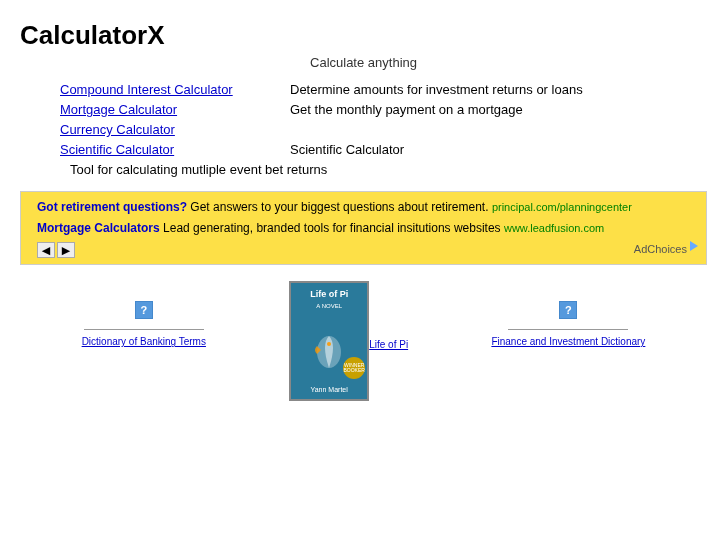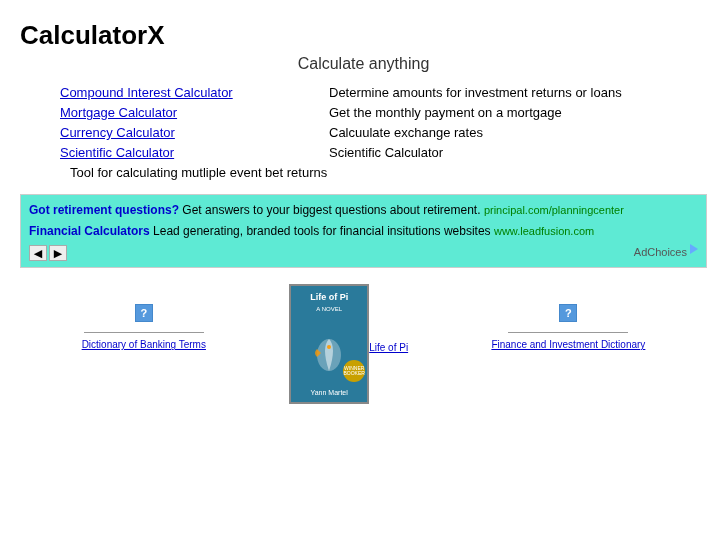--- a/index.html
+++ b/index.html
@@ -20,54 +20,53 @@
       text-align: left;
       padding: 10px 0 4px;
     }
     .header h1 {
       font-size: 26px;
       font-weight: bold;
       color: #000;
     }
     .subtitle {
       text-align: center;
-      font-size: 16px;
+      font-size: 13px;
       color: #333;
       margin-bottom: 12px;
     }
     .calculator-list {
       width: 100%;
       margin: 0 auto;
       padding: 0 40px;
     }
     .calc-row {
       display: flex;
       margin-bottom: 5px;
-      gap: 39px;
     }
     .calc-link-col {
       width: 220px;
       flex-shrink: 0;
     }
     .calc-link-col a {
       color: #00c;
       text-decoration: underline;
       font-size: 13px;
     }
     .calc-desc {
       flex: 1;
       font-size: 13px;
       color: #000;
       padding-left: 10px;
     }
     .ad-box {
       border: 1px solid #ccc;
-      background: #5eead4;
+      background: #fde047;
       margin: 14px 0 0 0;
-      padding: 6px 8px;
+      padding: 6px 16px;
       font-size: 12px;
       line-height: 1.6;
       position: relative;
     }
     .ad-row {
       display: block;
       margin-bottom: 2px;
     }
     .ad-blue-bold {
       color: #00c;
@@ -231,37 +230,36 @@
       <div class="calc-row">
     <div class="calc-link-col">
       <a href="#">Mortgage Calculator</a>
     </div>
     <div class="calc-desc">Get the monthly payment on a mortgage</div>
   </div>
       <div class="calc-row">
     <div class="calc-link-col">
       <a href="#">Currency Calculator</a>
     </div>
-    <div class="calc-desc">Calcuulate exchange rates</div>
   </div>
       <div class="calc-row">
     <div class="calc-link-col">
       <a href="#">Scientific Calculator</a>
     </div>
     <div class="calc-desc">Scientific Calculator</div>
   </div>
       <div class="calc-row">
     <div class="calc-desc">Tool for calculating mutliple event bet returns</div>
   </div>
     </div>
 
   <div class="ad-box">
 
     <div class="ad-row"><span class="ad-blue-bold">Got retirement questions?</span><span class="ad-text"> Get answers to your biggest questions about retirement.</span> <span class="ad-green">principal.com/planningcenter</span></div>
-      <div class="ad-row"><span class="ad-blue-bold">Financial Calculators</span><span class="ad-text"> Lead generating, branded tools for financial insitutions websites</span> <span class="ad-green">www.leadfusion.com</span></div>
+      <div class="ad-row"><span class="ad-blue-bold">Mortgage Calculators</span><span class="ad-text"> Lead generating, branded tools for financial insitutions websites</span> <span class="ad-green">www.leadfusion.com</span></div>
       <div class="ad-nav">
       <button>◀</button>
       <button>▶</button>
     </div>
     <div class="ad-choices">
       <span>AdChoices</span>
       <span class="ad-choices-triangle"></span>
     </div>
   </div>
 

